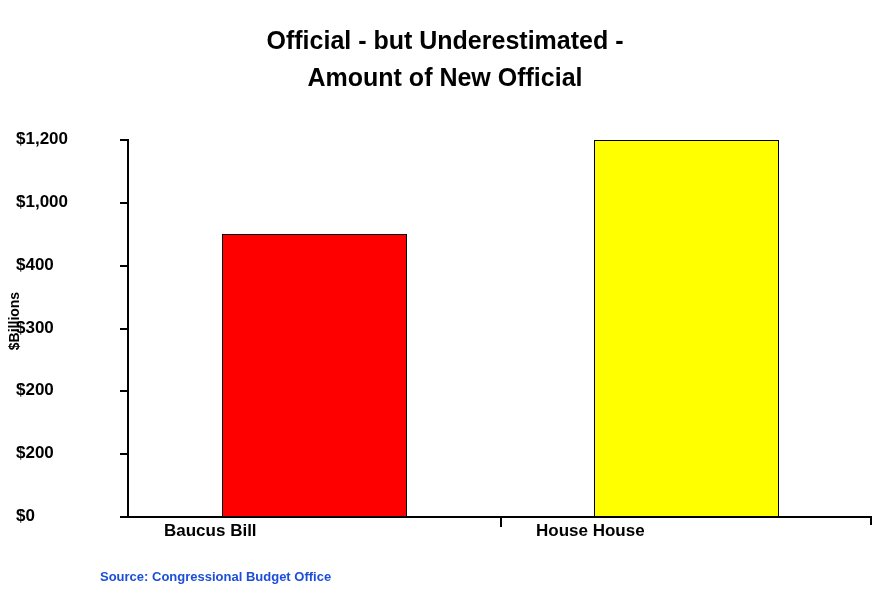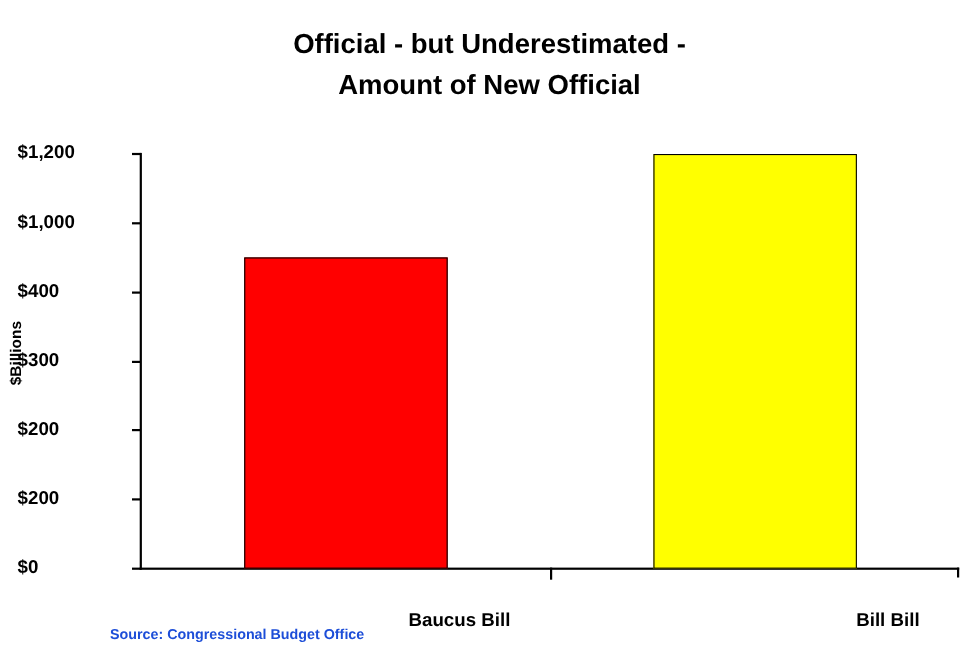--- a/index.html
+++ b/index.html
@@ -125,25 +125,25 @@
   .bar {
     position: absolute;
     box-sizing: border-box;
     border: 1px solid #000000;
     bottom: 0;
   }
 
   
   .cat-label {
     position: absolute;
-    top: 554px;
+    top: 521px;
     font-size: 17px;
     font-weight: bold;
     color: #000000;
-    text-align: right;
+    text-align: left;
     white-space: nowrap;
   }
 
   
   #source-note {
     position: absolute;
     left: 100px;
     top: 569px;
     font-size: 13px;
     font-weight: bold;
@@ -188,18 +188,18 @@
   <div id="x-axis-end-tick"></div>
   <div id="x-axis-category-tick"></div>
 
   <div id="plot-area">
       <div class="bar" style="left: 93.5px; width: 185px; height: 282.75px; background: rgb(255, 0, 0); border-color: rgb(0, 0, 0);"></div>
       <div class="bar" style="left: 465.5px; width: 185px; height: 377px; background: rgb(255, 255, 0); border-color: rgb(0, 0, 0);"></div>
     </div>
 
   <div id="cat-labels">
       <div class="cat-label" style="left: 164px; width: 300px;">Baucus Bill</div>
-      <div class="cat-label" style="left: 536px; width: 300px;">Bill Bill</div>
+      <div class="cat-label" style="left: 536px; width: 300px;">House House</div>
     </div>
 
   <div id="source-note">Source: Congressional Budget Office</div>
 
 </div>
 
 </body></html>

